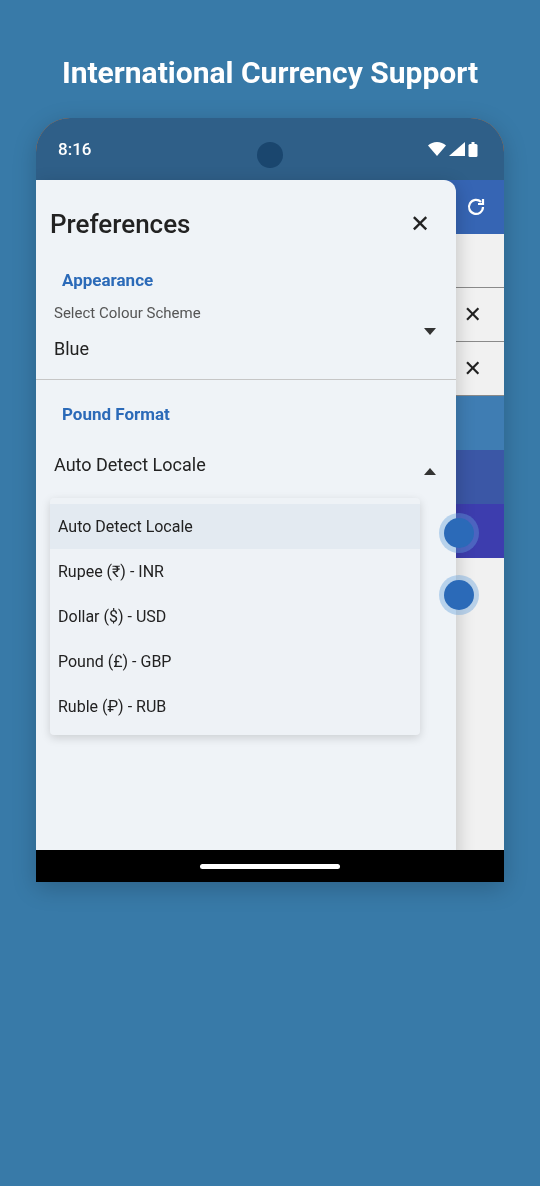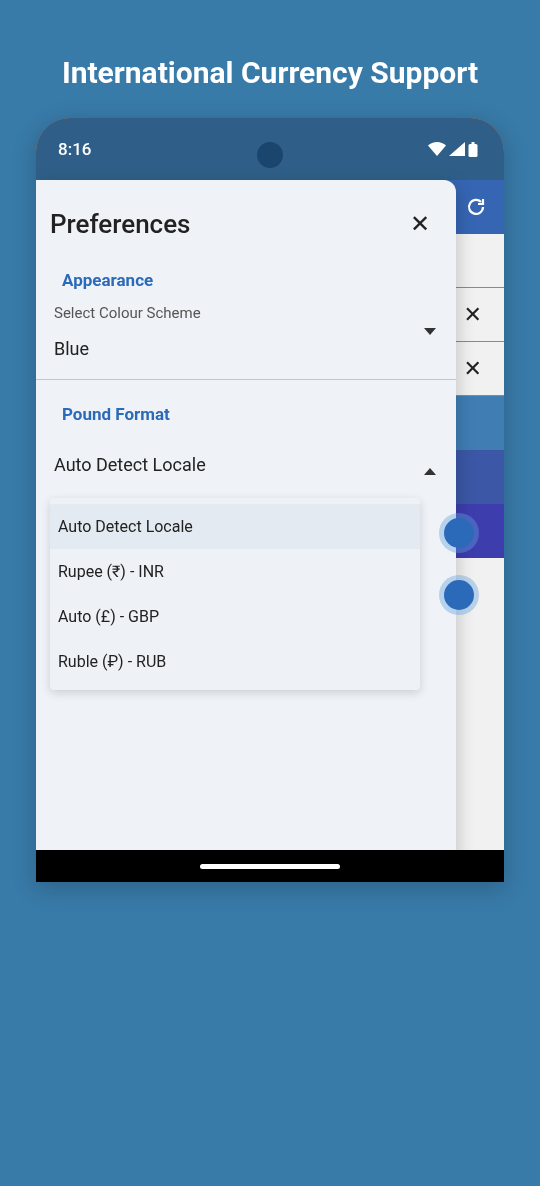--- a/index.html
+++ b/index.html
@@ -252,21 +252,22 @@
       <div class="value">Auto Detect Locale</div>
       <span class="tri-up"></span>
     </div>
 
     <div class="bg-toggle tg1"></div>
     <div class="bg-toggle tg2"></div>
 
     <div class="options">
       <div class="option highlight">Auto Detect Locale</div>
       <div class="option">Rupee (₹) - INR</div>
-      <div class="option">Auto (£) - GBP</div>
+      <div class="option">Dollar ($) - USD</div>
+      <div class="option">Pound (£) - GBP</div>
       <div class="option">Ruble (₽) - RUB</div>
     </div>
   </div>
 
   <div class="bottom-bar">
     <div class="home-indicator"></div>
   </div>
 </div>
 
 </body></html>

